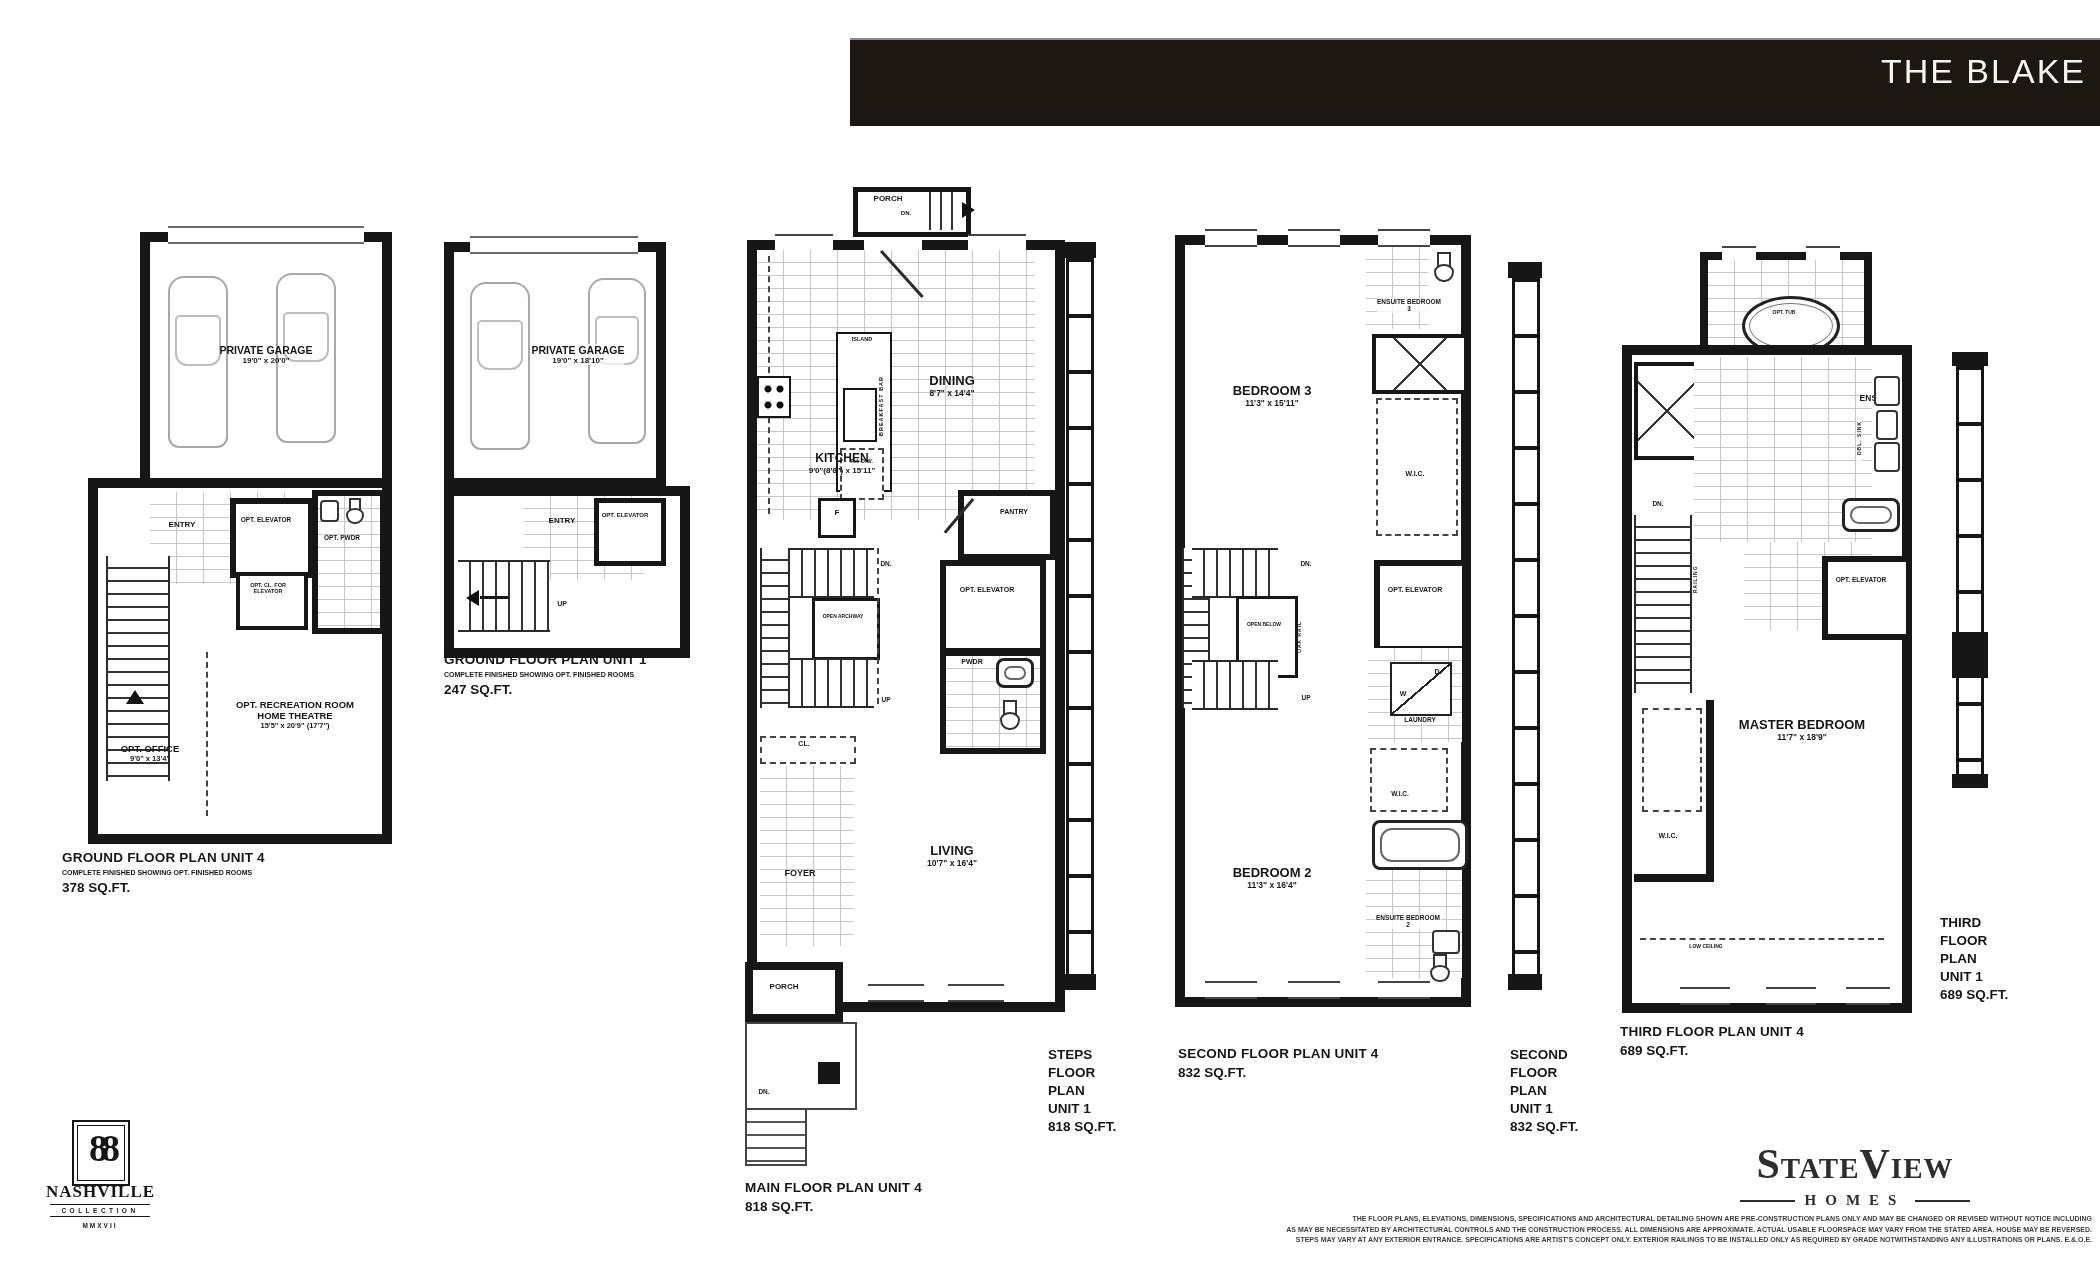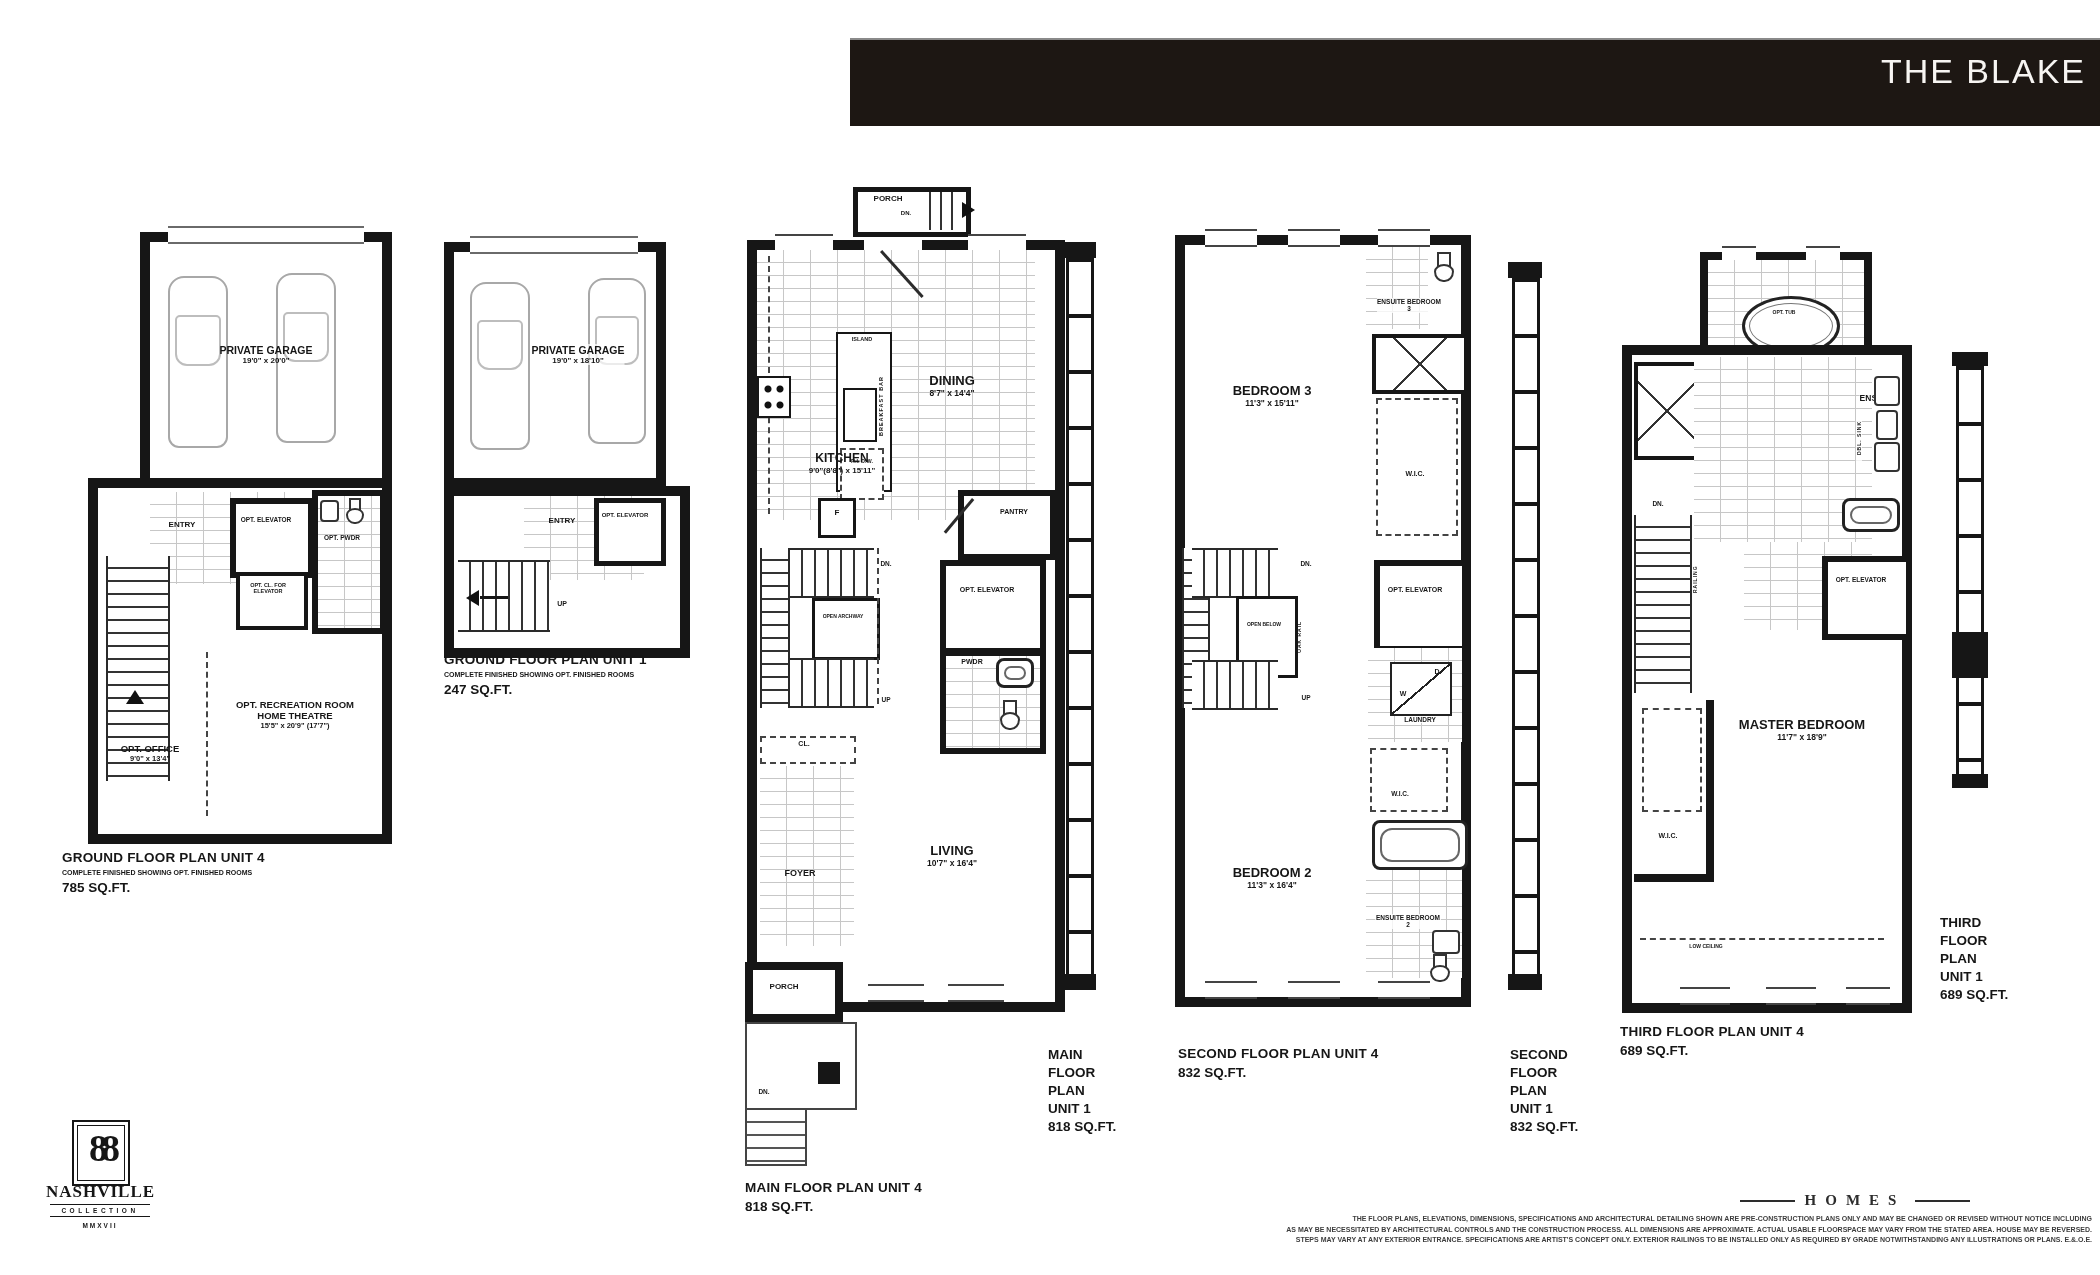--- a/index.html
+++ b/index.html
@@ -110,21 +110,21 @@
     <div>OPT. OFFICE</div>
     <div style="font-size:7.5px">9'0" x 13'4"</div>
   </div>
   <div class="lbl" style="left:295px;top:700px;font-size:9.5px">
     <div class="wrap" style="width:120px">OPT. RECREATION ROOM HOME THEATRE</div>
     <div style="font-size:7.5px">15'5" x 20'9" (17'7")</div>
   </div>
   <div class="capt" style="left:62px;top:850px;width:300px">
     <div class="t">GROUND FLOOR PLAN UNIT 4</div>
     <div class="n">COMPLETE FINISHED SHOWING OPT. FINISHED ROOMS</div>
-    <div class="a">785 SQ.FT.</div>
+    <div class="a">378 SQ.FT.</div>
   </div>
 
   <div class="wallbox" style="left:444px;top:242px;width:202px;height:226px"></div>
   <div class="gdoor" style="left:470px;top:236px;width:168px;height:14px"></div>
   <div class="car" style="left:470px;top:282px;width:56px;height:164px"></div>
   <div class="car" style="left:588px;top:278px;width:54px;height:162px"></div>
   <div class="lbl" style="left:578px;top:344px;font-size:10.5px;background:rgba(255,255,255,.7)">
     <div>PRIVATE GARAGE</div>
     <div style="font-size:8px">19'0" x 18'10"</div>
   </div>
@@ -206,21 +206,21 @@
   <div class="room" style="left:745px;top:962px;width:82px;height:44px;border-width:8px"></div>
   <div class="lbl" style="left:784px;top:982px;font-size:8px">PORCH</div>
   <div class="abs" style="left:745px;top:1022px;width:108px;height:84px;border:2px solid #444"></div>
   <div class="wall" style="left:818px;top:1062px;width:22px;height:22px"></div>
   <div class="lbl" style="left:764px;top:1088px;font-size:6.5px">DN.</div>
   <div class="abs" style="left:745px;top:1108px;width:58px;height:54px;border:2px solid #444;background:repeating-linear-gradient(to bottom,#fff 0 11px,#555 11px 13px)"></div>
   <div class="wall" style="left:1062px;top:242px;width:34px;height:16px"></div>
   <div class="strip" style="left:1066px;top:258px;width:22px;height:716px"></div>
   <div class="wall" style="left:1062px;top:974px;width:34px;height:16px"></div>
   <div class="stack" style="left:1048px;top:1046px">
-    <div>MAIN</div>
+    <div>STEPS</div>
     <div>FLOOR</div>
     <div>PLAN</div>
     <div>UNIT 1</div>
     <div>818 SQ.FT.</div>
   </div>
   <div class="capt" style="left:745px;top:1180px;width:240px">
     <div class="t">MAIN FLOOR PLAN UNIT 4</div>
     <div class="a">818 SQ.FT.</div>
   </div>
 
@@ -335,20 +335,21 @@
   </div>
 
   <div class="nash-box" style="left:72px;top:1120px;width:54px;height:62px">
     <div class="inner"></div>
     <div class="nash-mono">88</div>
   </div>
   <div class="nash-name" style="left:46px;top:1182px;width:108px">NASHVILLE</div>
   <div class="nash-coll" style="left:50px;top:1204px;width:100px">COLLECTION</div>
   <div class="nash-year" style="left:50px;top:1222px;width:100px">MMXVII</div>
 
+  <div class="sv-name" style="left:1690px;top:1140px;width:330px">StateView</div>
   <div class="sv-homes" style="left:1740px;top:1192px;width:230px">
     <div class="rule"></div>
     <div class="word">HOMES</div>
     <div class="rule"></div>
   </div>
 
   <div class="disc" style="left:1150px;top:1214px;width:942px">
     <div>THE FLOOR PLANS, ELEVATIONS, DIMENSIONS, SPECIFICATIONS AND ARCHITECTURAL DETAILING SHOWN ARE PRE-CONSTRUCTION PLANS ONLY AND MAY BE CHANGED OR REVISED WITHOUT NOTICE INCLUDING</div>
     <div>AS MAY BE NECESSITATED BY ARCHITECTURAL CONTROLS AND THE CONSTRUCTION PROCESS. ALL DIMENSIONS ARE APPROXIMATE. ACTUAL USABLE FLOORSPACE MAY VARY FROM THE STATED AREA. HOUSE MAY BE REVERSED.</div>
     <div>STEPS MAY VARY AT ANY EXTERIOR ENTRANCE. SPECIFICATIONS ARE ARTIST'S CONCEPT ONLY. EXTERIOR RAILINGS TO BE INSTALLED ONLY AS REQUIRED BY GRADE NOTWITHSTANDING ANY ILLUSTRATIONS OR PLANS. E.&amp;.O.E.</div>

